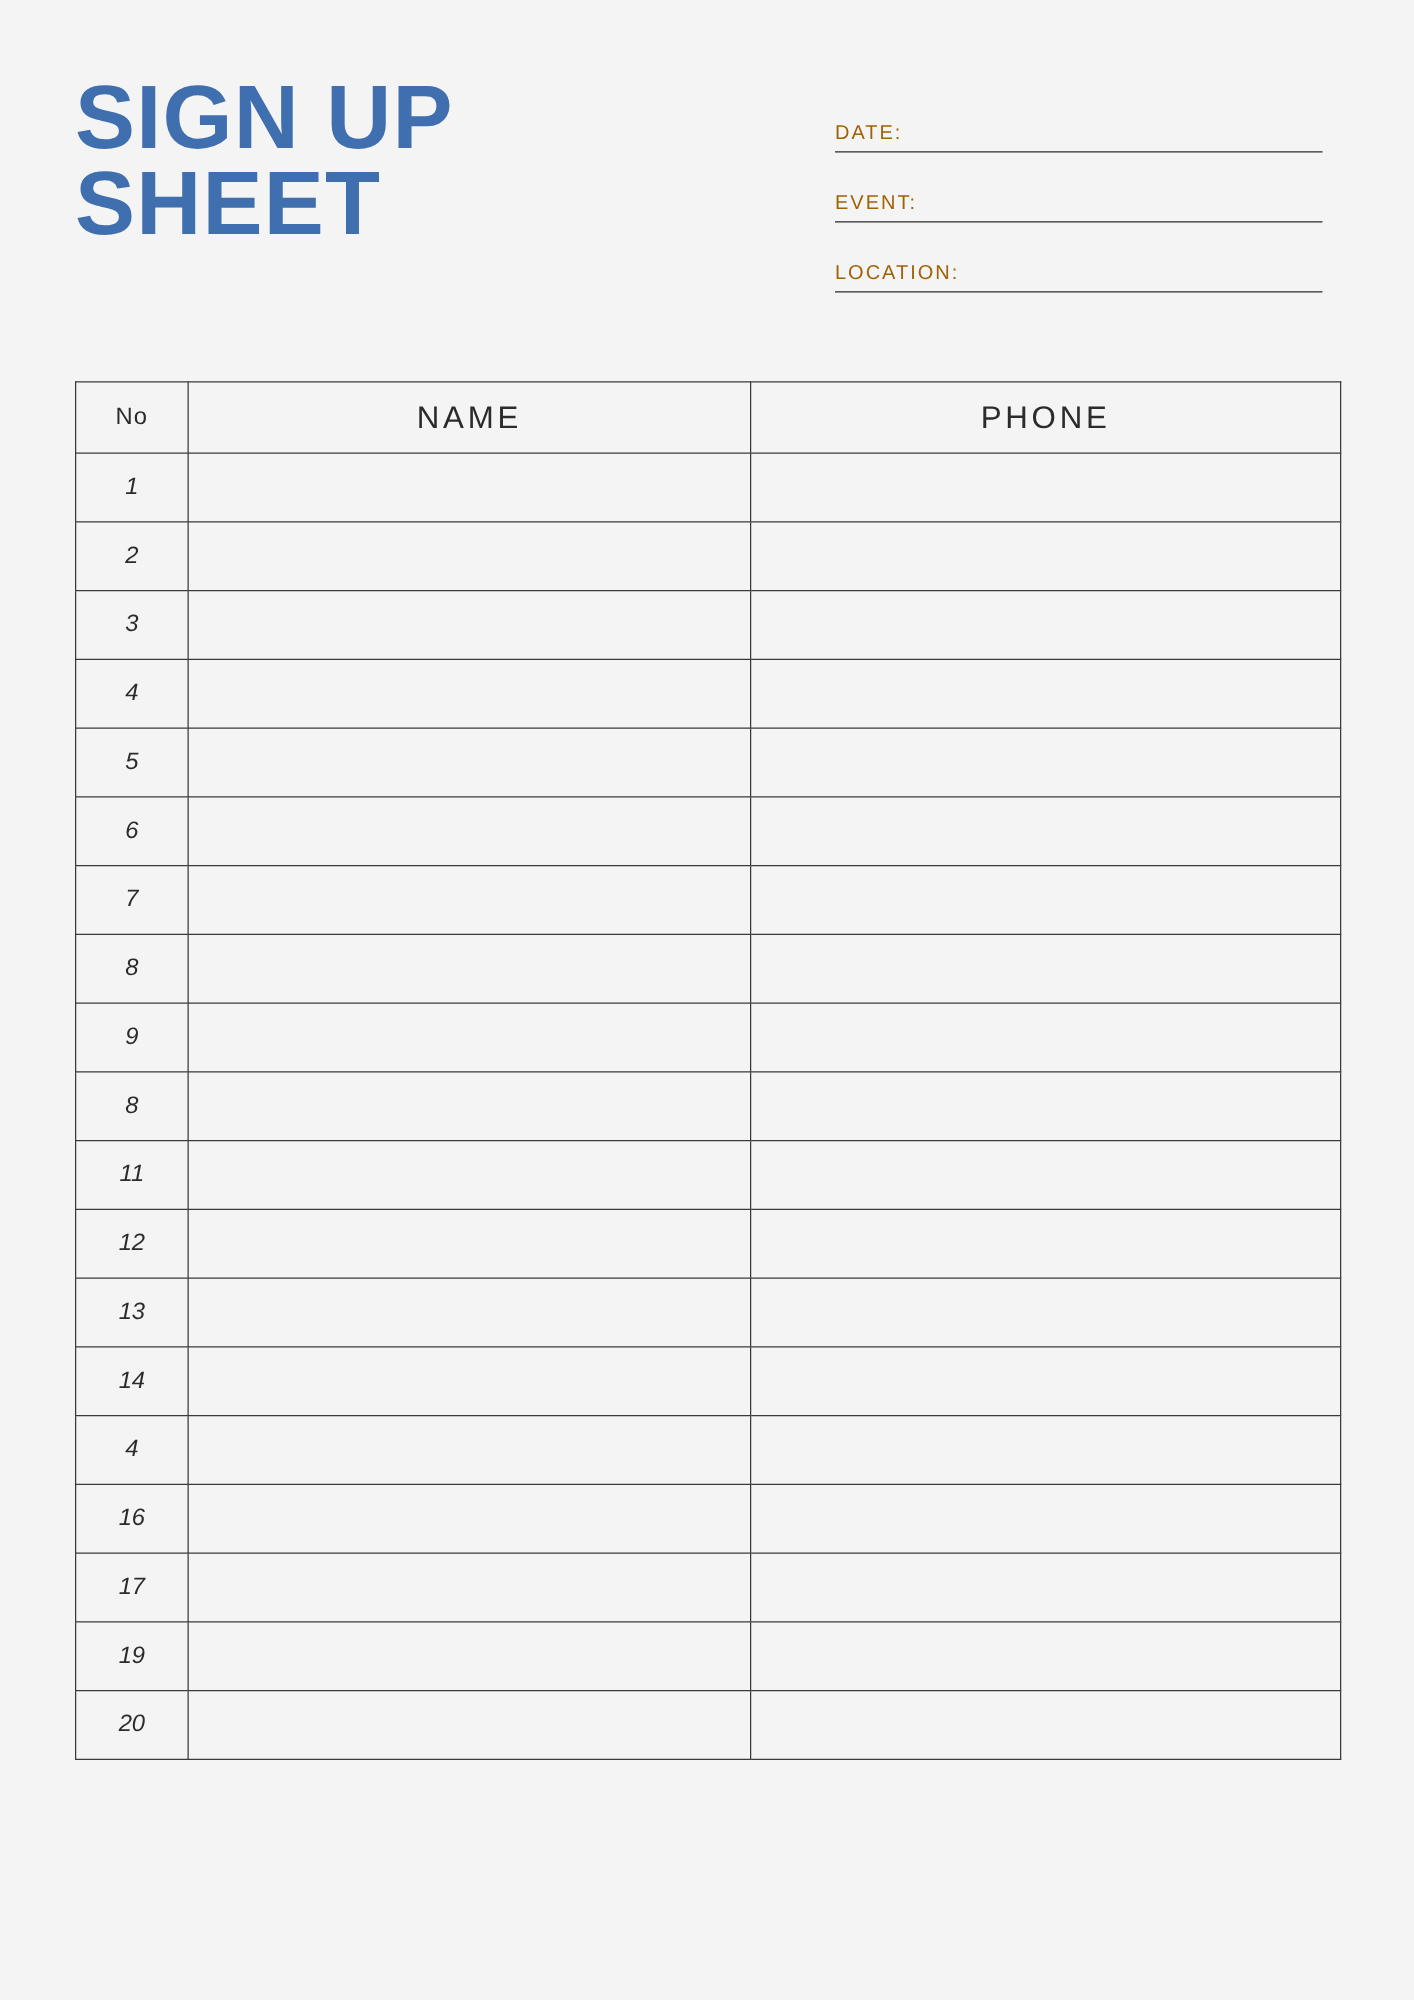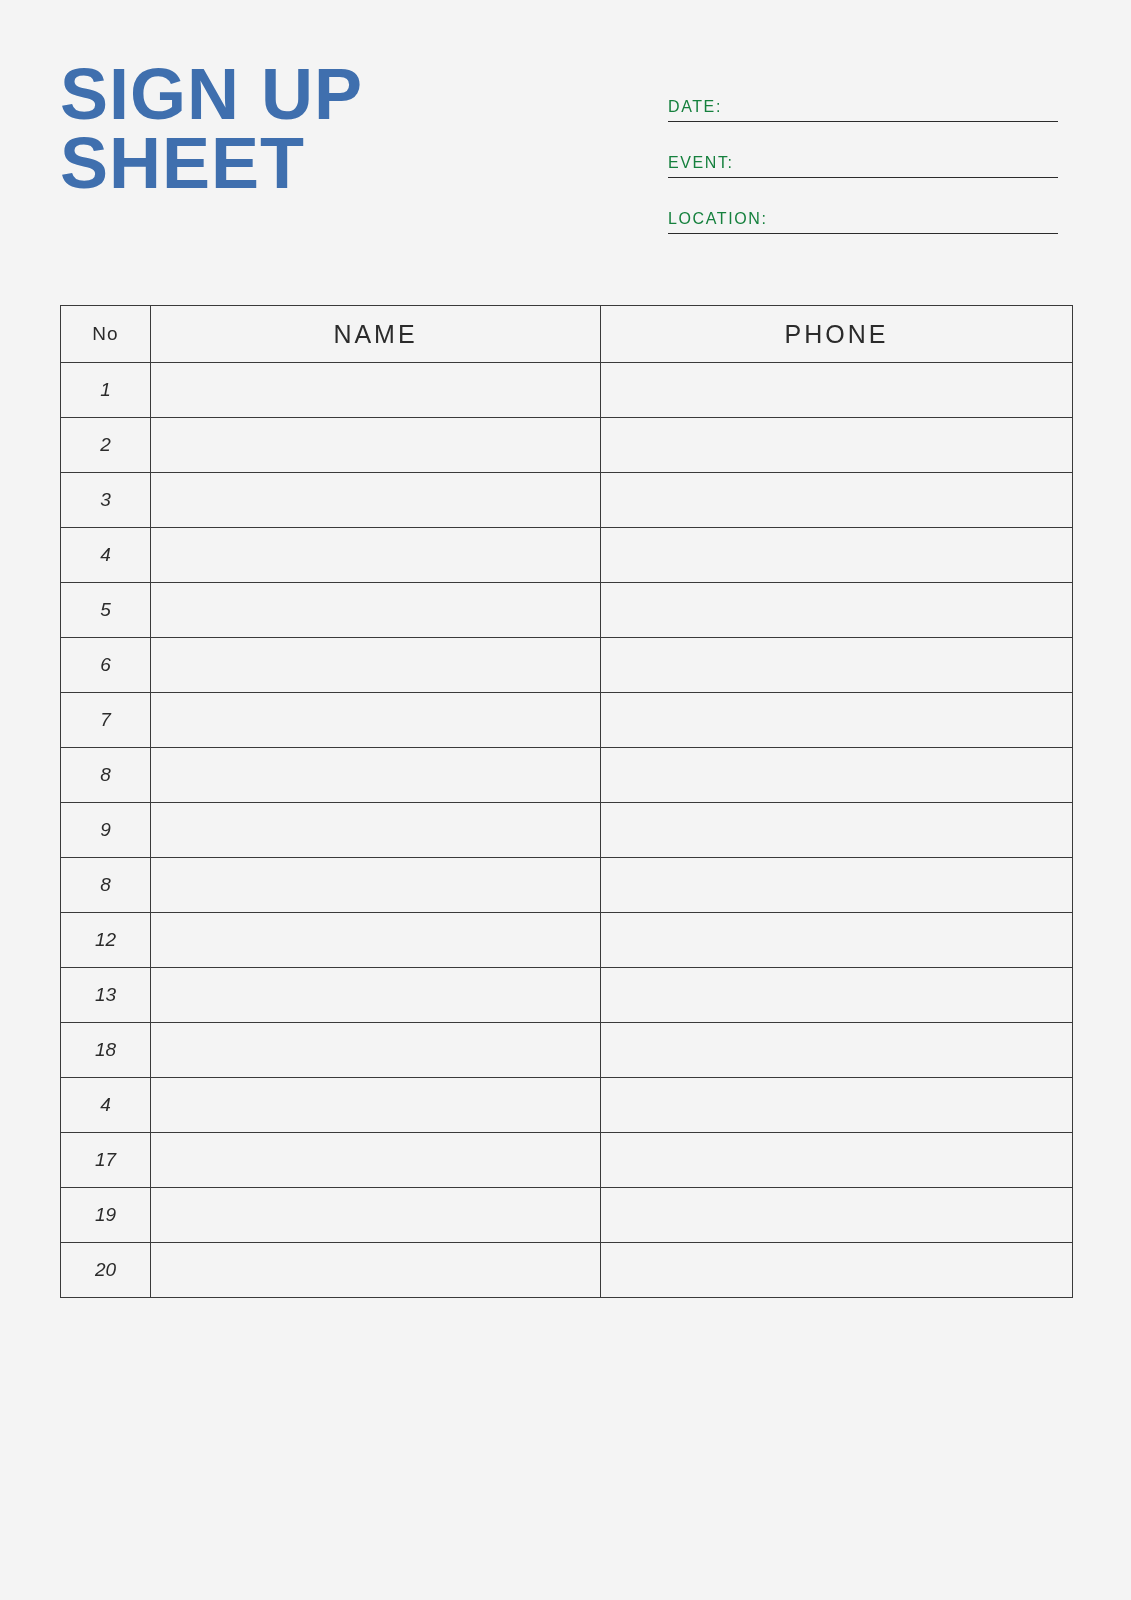--- a/index.html
+++ b/index.html
@@ -52,21 +52,21 @@
     left: 608px;
     width: 390px;
   }
   .meta-row {
     position: relative;
     height: 56px;
   }
   .meta-label {
     font-size: 16px;
     letter-spacing: 1.6px;
-    color: #15803d;
+    color: #a16207;
     text-transform: uppercase;
     position: absolute;
     bottom: 12px;
     left: 0;
   }
   .meta-line {
     position: absolute;
     bottom: 6px;
     left: 0;
     right: 0;
@@ -209,36 +209,46 @@
             <td class="cell-no">9</td>
             <td class="cell-blank"></td>
             <td class="cell-blank"></td>
           </tr>
           <tr>
             <td class="cell-no">8</td>
             <td class="cell-blank"></td>
             <td class="cell-blank"></td>
           </tr>
           <tr>
+            <td class="cell-no">11</td>
+            <td class="cell-blank"></td>
+            <td class="cell-blank"></td>
+          </tr>
+          <tr>
             <td class="cell-no">12</td>
             <td class="cell-blank"></td>
             <td class="cell-blank"></td>
           </tr>
           <tr>
             <td class="cell-no">13</td>
             <td class="cell-blank"></td>
             <td class="cell-blank"></td>
           </tr>
           <tr>
-            <td class="cell-no">18</td>
+            <td class="cell-no">14</td>
             <td class="cell-blank"></td>
             <td class="cell-blank"></td>
           </tr>
           <tr>
             <td class="cell-no">4</td>
+            <td class="cell-blank"></td>
+            <td class="cell-blank"></td>
+          </tr>
+          <tr>
+            <td class="cell-no">16</td>
             <td class="cell-blank"></td>
             <td class="cell-blank"></td>
           </tr>
           <tr>
             <td class="cell-no">17</td>
             <td class="cell-blank"></td>
             <td class="cell-blank"></td>
           </tr>
           <tr>
             <td class="cell-no">19</td>

